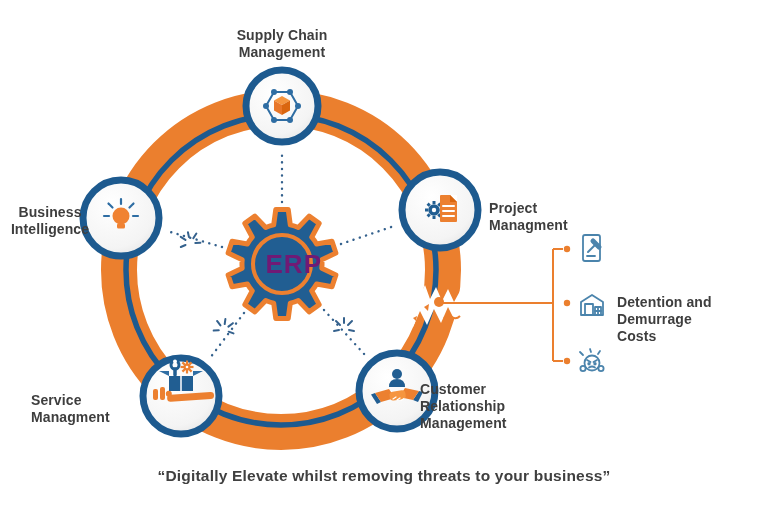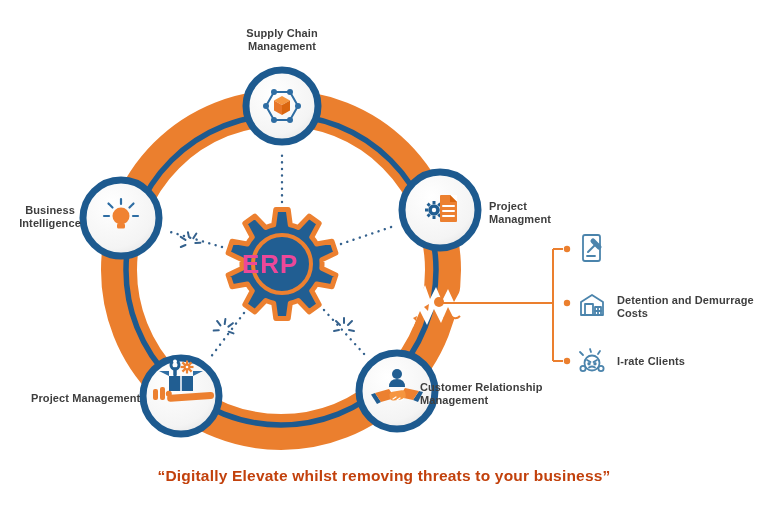--- a/index.html
+++ b/index.html
@@ -1,25 +1,25 @@
 <!DOCTYPE html>
 <html><head>
 <meta charset="utf-8">
 <style>
   html,body{margin:0;padding:0;background:#fff;}
   .canvas{position:relative;width:768px;height:519px;background:#ffffff;overflow:hidden;
           font-family:"Liberation Sans",sans-serif;}
   .art{position:absolute;left:0;top:0;}
-  .lbl{position:absolute;font-size:11px;font-weight:600;color:#3E3E3E;line-height:1.22;
+  .lbl{position:absolute;font-size:14px;font-weight:600;color:#3E3E3E;line-height:1.22;
        white-space:pre-line;letter-spacing:.1px;}
   .center{text-align:center;}
-  .erp{position:absolute;left:242px;top:249px;width:80px;text-align:left;
-       font-size:26px;font-weight:700;color:#ec4899;letter-spacing:1px;}
+  .erp{position:absolute;left:242px;top:249px;width:80px;text-align:right;
+       font-size:26px;font-weight:700;color:#701a75;letter-spacing:1px;}
   .quote{position:absolute;left:0;top:467px;width:768px;text-align:center;
-         font-size:15.5px;font-weight:700;color:#c2410c;letter-spacing:.2px;}
+         font-size:15.5px;font-weight:700;color:#404040;letter-spacing:.2px;}
 </style>
 </head>
 <body>
 
 <div class="canvas">
 
 <svg class="art" width="768" height="519" viewBox="0 0 768 519">
   <defs>
     <radialGradient id="ng" cx="38%" cy="32%" r="80%">
       <stop offset="0%" stop-color="#ffffff"></stop>
@@ -226,24 +226,23 @@
     <circle cx="9" cy="6.5" r="2.6"></circle>
   </g>
 </svg>
 
 <div class="lbl center" style="left:212px;top:27px;width:140px">Supply Chain
 Management</div>
 <div class="lbl center" style="left:6px;top:204px;width:88px">Business
 Intelligence</div>
 <div class="lbl" style="left:489px;top:200px;width:110px">Project
 Managment</div>
-<div class="lbl" style="left:31px;top:392px;width:130px">Project Management</div>
+<div class="lbl" style="left:31px;top:392px;width:130px">Service Managment</div>
 <div class="lbl" style="left:420px;top:381px;width:150px">Customer Relationship
 Management</div>
 
 <div class="lbl" style="left:617px;top:294px;width:160px">Detention and Demurrage
 Costs</div>
-<div class="lbl" style="left:617px;top:355px;width:150px">I-rate Clients</div>
 
 <div class="erp">ERP</div>
 <div class="quote">“Digitally Elevate whilst removing threats to your business”</div>
 
 </div>
 
 </body></html>

